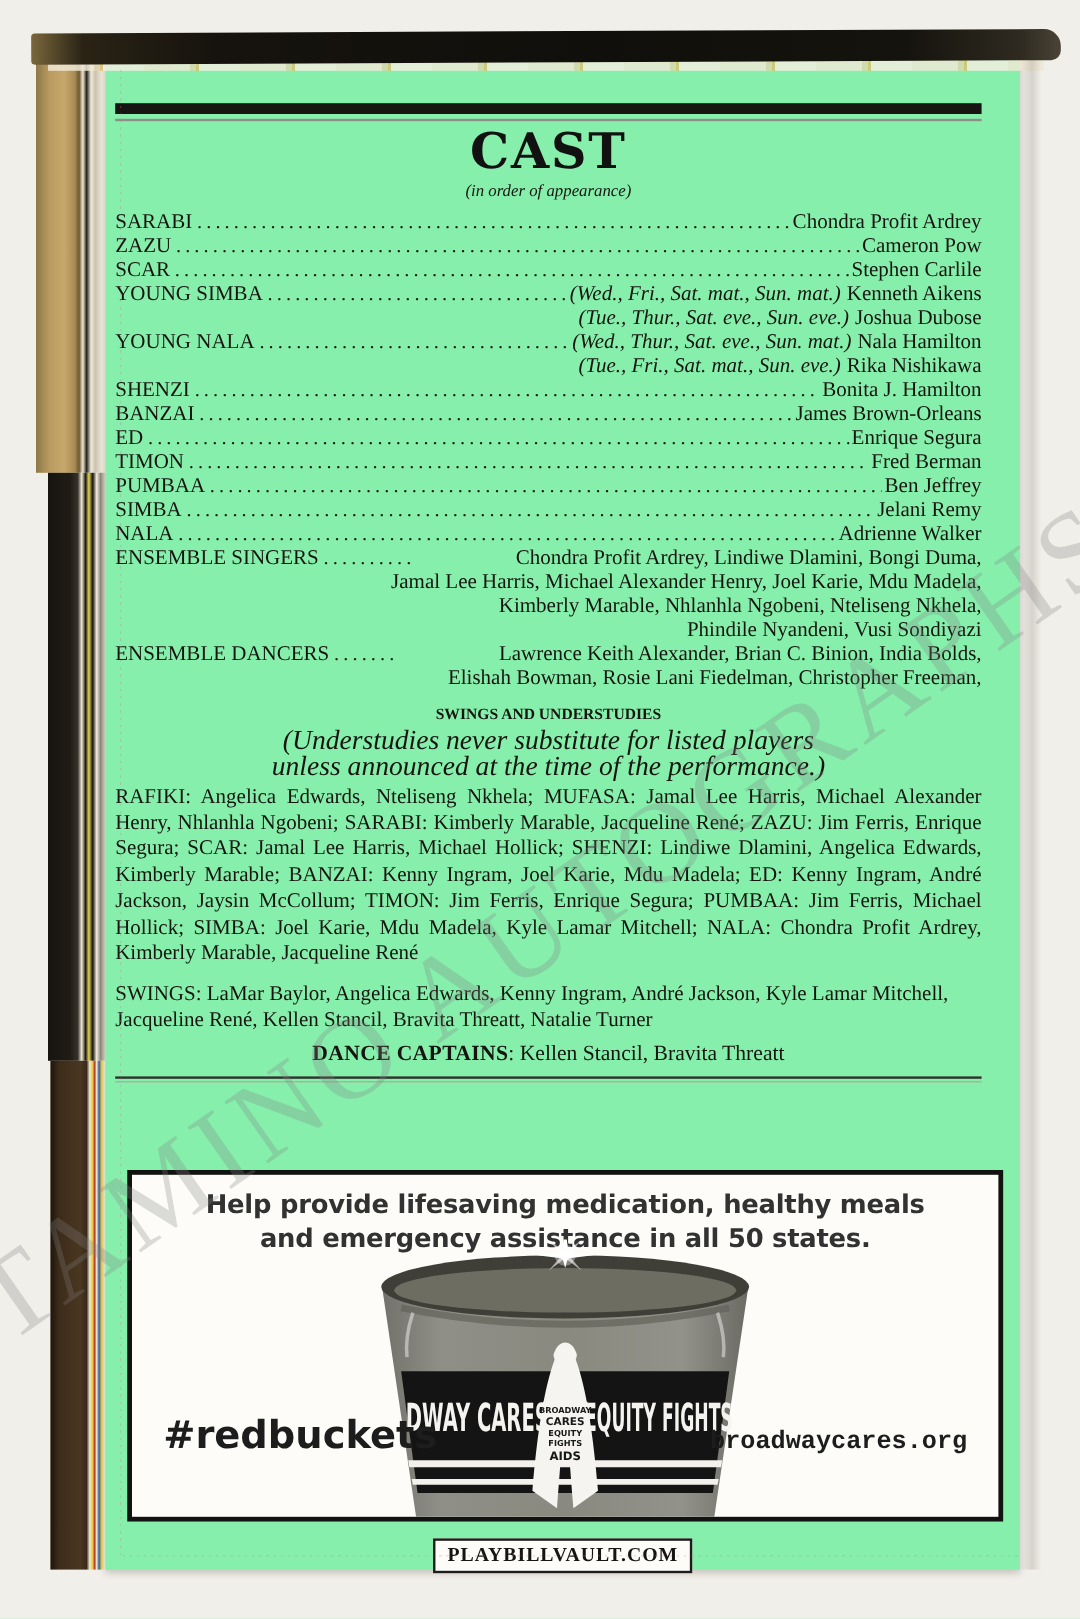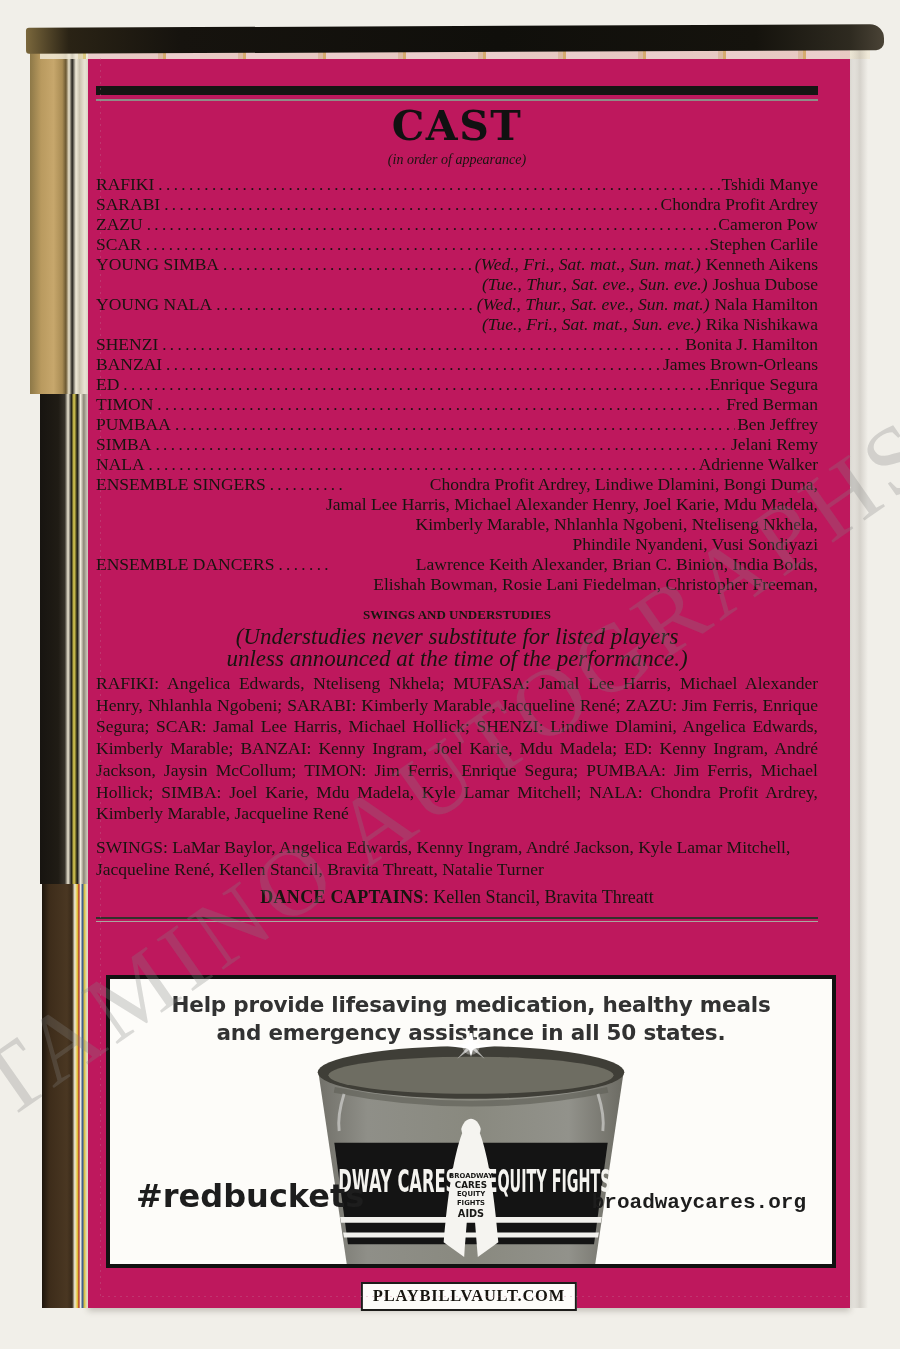--- a/index.html
+++ b/index.html
@@ -33,21 +33,21 @@
     background:linear-gradient(90deg,#171410 0%,#201c15 34%,#37322a 46%,#efe9d6 52%,#1a1712 58%,#e3d254 63%,#15130e 69%,#f1ecdc 75%,#8f8a7a 81%,#f4f0e4 90%,#f6f2e7 100%);
   }
   .spine-c {
     position:absolute; left:42px; top:884px; width:52px; height:424px; z-index:1;
     background:linear-gradient(90deg,#1d150c 0%,#3d2c1a 14%,#4a3722 48%,#392a19 58%,#efe9d7 63%,#e5c737 68%,#b23429 71%,#f1ede0 74%,#3c5f8b 78%,#e7cd49 82%,#f4f0e2 87%,#cfd8cc 91%,#f6f3e9 100%);
   }
 
   
   .page {
     position:absolute; left:88px; top:46px; width:762px; height:1262px; z-index:2;
-    background:#be185d;
+    background:#86efac;
     box-shadow:0 3px 6px rgba(60,50,40,.25);
   }
   .right-shadow {
     position:absolute; left:850px; top:46px; width:18px; height:1262px; z-index:3;
     background:linear-gradient(90deg, rgba(0,0,0,0) 0%, rgba(90,80,70,.18) 55%, rgba(255,255,255,0) 100%);
   }
   .scan-line-v {
     position:absolute; left:100px; top:58px; width:1px; height:1240px; z-index:3;
     background:repeating-linear-gradient(180deg, rgba(196,120,150,.30) 0 2px, transparent 2px 6px);
   }
@@ -146,25 +146,20 @@
     <div class="flow">
 
       <div class="rule-thick"></div>
       <div class="rule-thin"></div>
 
       <h1 class="cast-title">CAST</h1>
       <div class="subtitle">(in order of appearance)</div>
 
       <div class="cast-list">
         <div class="crow">
-            <span class="role">RAFIKI</span>
-            <span class="dots"></span>
-            <span class="cname">Tshidi Manye</span>
-          </div>
-        <div class="crow">
             <span class="role">SARABI</span>
             <span class="dots"></span>
             <span class="cname">Chondra Profit Ardrey</span>
           </div>
         <div class="crow">
             <span class="role">ZAZU</span>
             <span class="dots"></span>
             <span class="cname">Cameron Pow</span>
           </div>
         <div class="crow">

